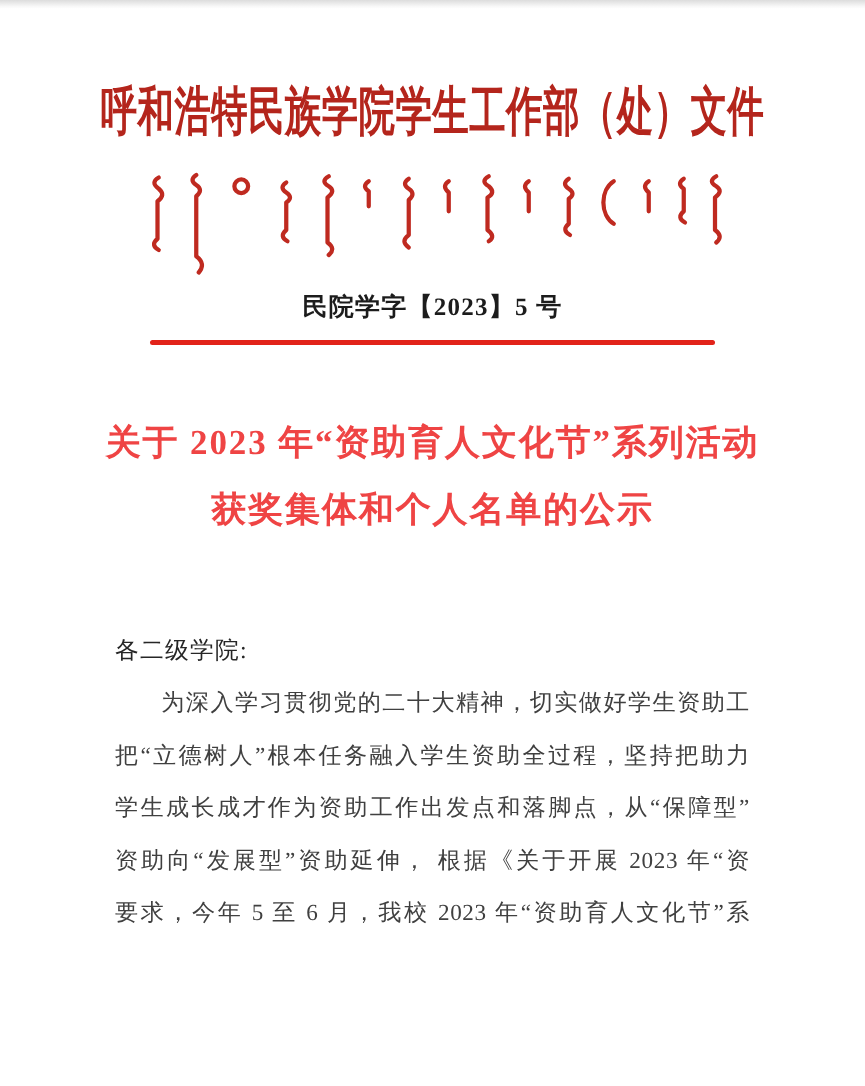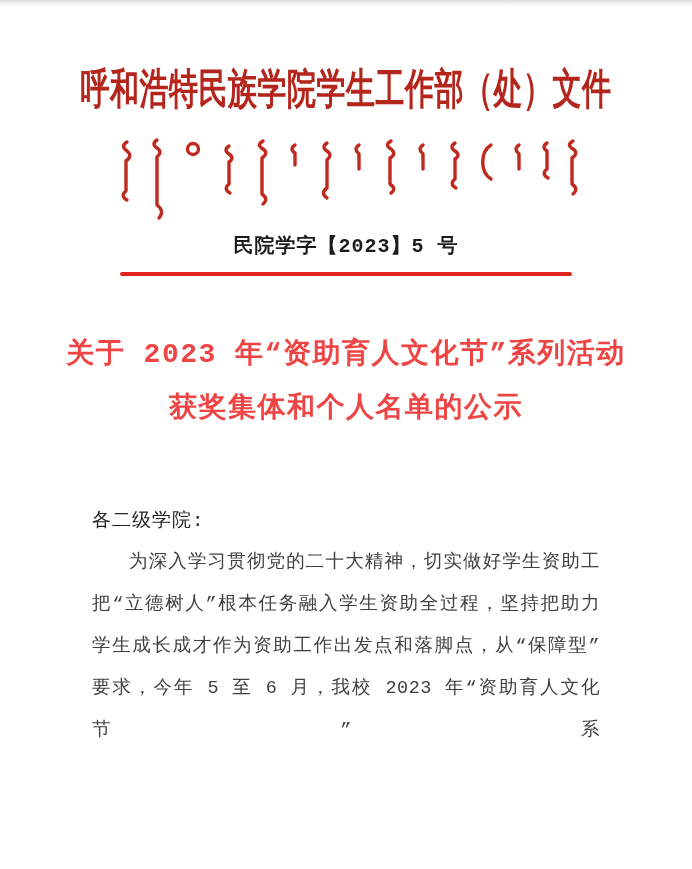--- a/index.html
+++ b/index.html
@@ -6,21 +6,21 @@
     margin: 0;
     padding: 0;
     background: #ffffff;
   }
   .page {
     position: relative;
     width: 692px;
     height: 746px;
     background: #ffffff;
     overflow: hidden;
-    font-family: Liberation Mono, monospace;
+    font-family: Liberation Serif, serif;
   }
   .scan-top-edge {
     position: absolute;
     top: 0; left: 0;
     width: 100%;
     height: 7px;
     background: linear-gradient(#dcdcdc, #f7f7f7 70%, #ffffff);
   }
   .header-title {
     margin-top: 70px;
@@ -130,18 +130,19 @@
     <div>关于 2023 年“资助育人文化节”系列活动</div>
     <div>获奖集体和个人名单的公示</div>
   </div>
 
   <div class="body-section">
     <div class="salutation">各二级学院:</div>
     <div>
         <div class="body-line just ind">为深入学习贯彻党的二十大精神，切实做好学生资助工</div>
         <div class="body-line just">把“立德树人”根本任务融入学生资助全过程，坚持把助力</div>
         <div class="body-line just">学生成长成才作为资助工作出发点和落脚点，从“保障型”</div>
+        <div class="body-line just">资助向“发展型”资助延伸， 根据《关于开展 2023 年“资</div>
         <div class="body-line just">要求，今年 5 至 6 月，我校 2023 年“资助育人文化节”系</div>
         <div class="body-line">列活动顺利举办。</div>
       </div>
   </div>
 
 </div>
 
 </body></html>

